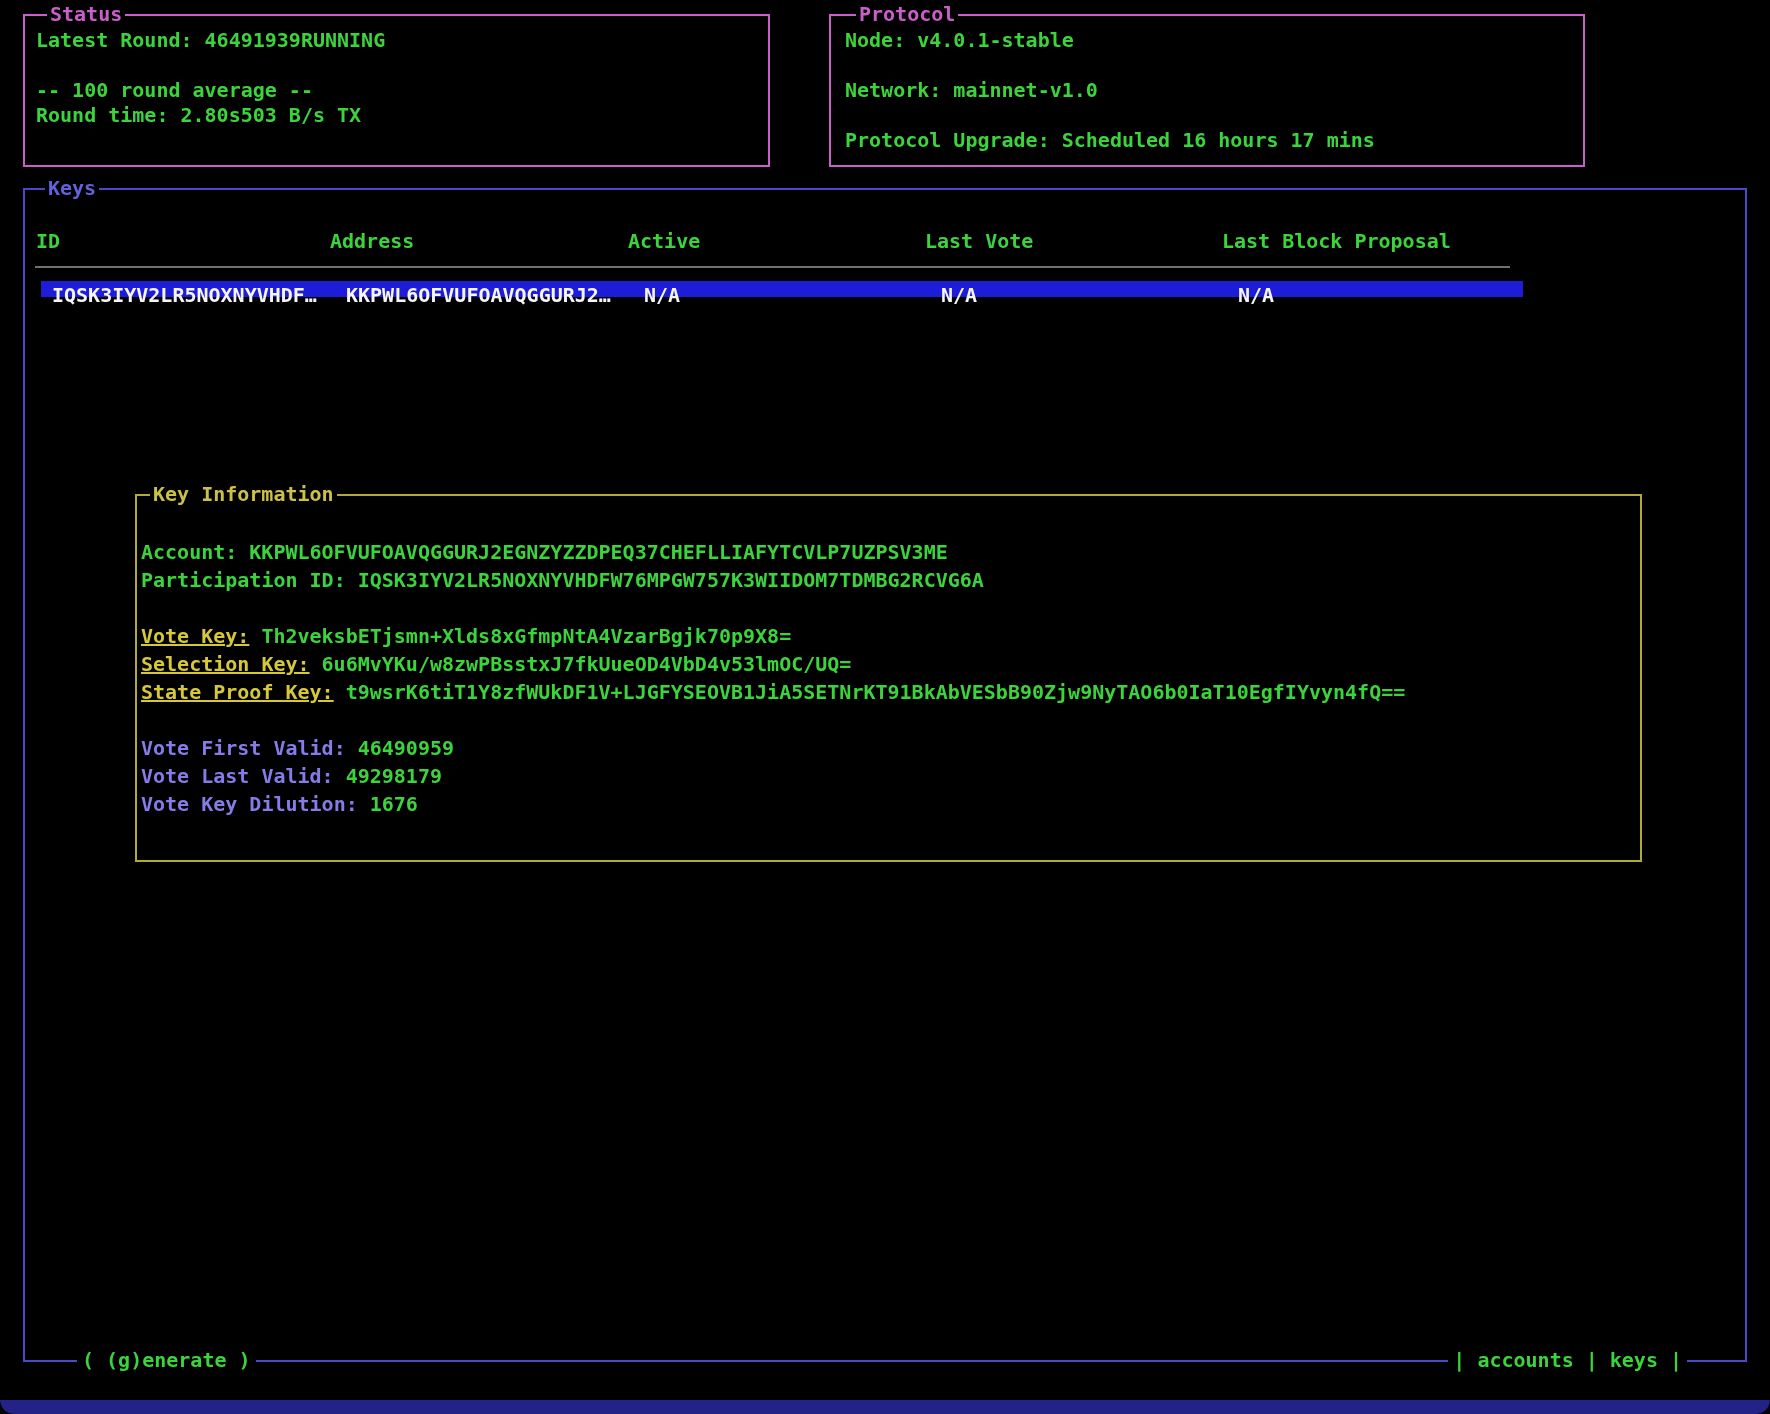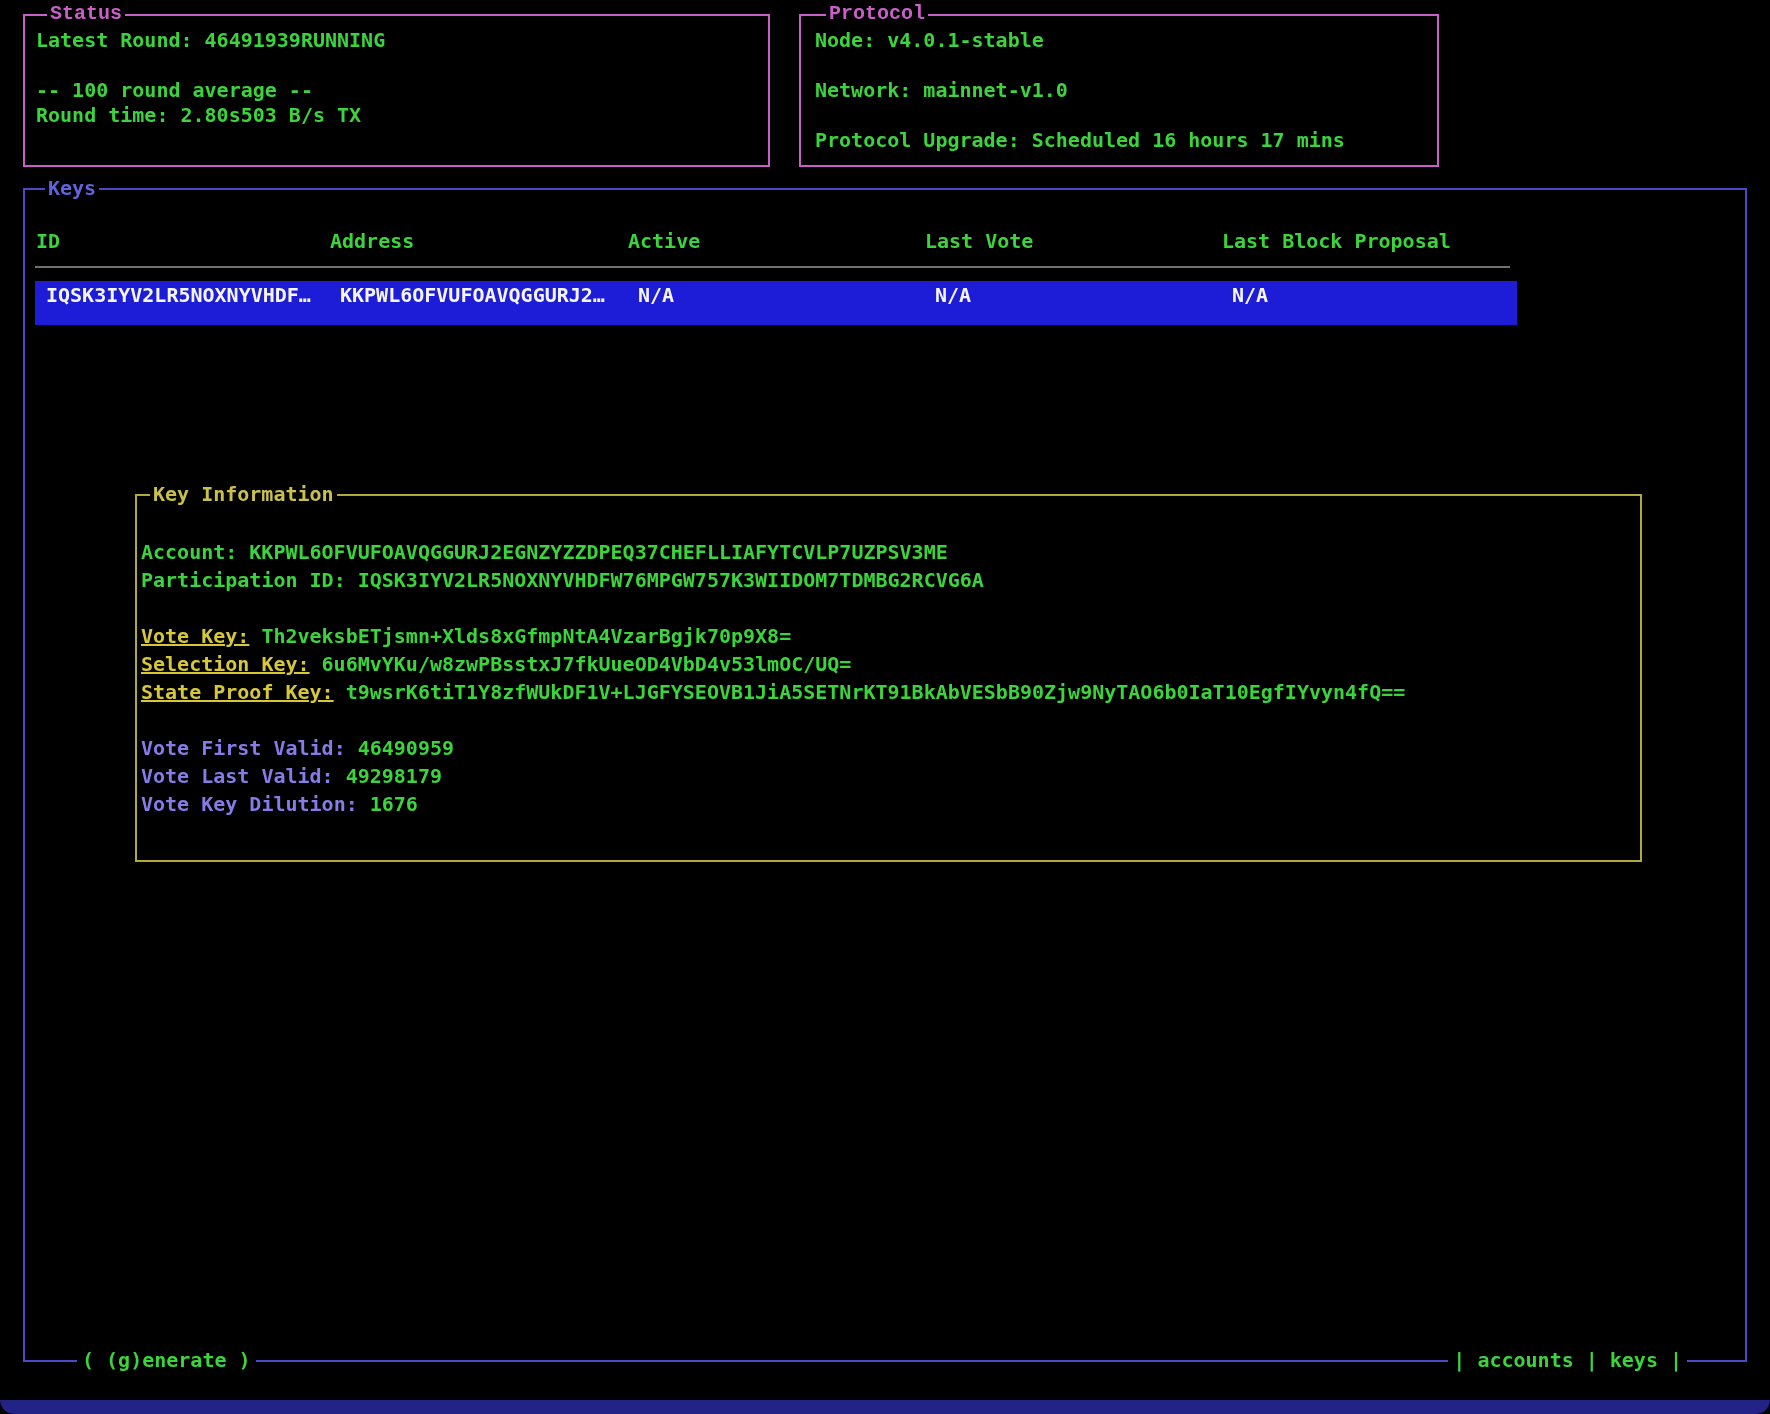--- a/index.html
+++ b/index.html
@@ -13,35 +13,35 @@
   .terminal{
     position:relative;width:1770px;height:1414px;background:#000;overflow:hidden;
     border-radius:0 0 14px 14px;
     font-size:20px;font-weight:700;color:var(--c-green);
   }
   .box{position:absolute;border:2px solid;background:#000;}
   .box-title{
     position:absolute;top:-15px;line-height:26px;background:#000;padding:0 3px;white-space:nowrap;
   }
   .status-box{left:23px;top:14px;width:747px;height:153px;border-color:var(--c-magenta);}
-  .protocol-box{left:799px;top:14px;width:640px;height:153px;border-color:var(--c-magenta);}
-  .status-box .box-title,.protocol-box .box-title{color:var(--c-magenta);left:22px;font-family:Liberation Mono, monospace;}
+  .protocol-box{left:829px;top:14px;width:756px;height:153px;border-color:var(--c-magenta);}
+  .status-box .box-title,.protocol-box .box-title{color:var(--c-magenta);left:22px;}
   .protocol-box .box-title{left:25px;}
   .pad-status{padding:12px 15px 0 11px;}
   .pad-protocol{padding:12px 15px 0 14px;}
   .row{line-height:25px;height:25px;white-space:nowrap;}
   .spread{display:flex;justify-content:flex-start;}
 
   .keys-box{left:23px;top:188px;width:1724px;height:1174px;border-color:var(--c-blue);}
   .keys-box > .box-title{color:var(--c-blue-title);left:20px;}
   .keys-content{padding-top:38px;}
   .hdr,.trow{display:grid;grid-template-columns:294px 298px 297px 297px 1fr;padding-left:11px;white-space:nowrap;}
   .hdr{line-height:26px;color:var(--c-green);width:1482px;}
   .sep{height:2px;background:var(--c-gray);margin:12px 0 13px 10px;width:1475px;}
-  .trow{height:44px;line-height:28px;background:var(--c-row-bg);color:var(--c-white);width:1482px;margin-left:10px;cursor:default;}
+  .trow{height:16px;line-height:28px;background:var(--c-row-bg);color:var(--c-white);width:1482px;margin-left:16px;cursor:default;}
 
   .keyinfo-box{left:110px;top:304px;width:1507px;height:368px;border-color:var(--c-yellow);}
   .keyinfo-box > .box-title{color:var(--c-yellow-title);left:13px;}
   .ki-content{padding:42px 0 0 4px;}
   .ki-row{line-height:28px;height:28px;white-space:nowrap;}
   .lbl{margin-right:12px;}
   .lbl-yellow{color:var(--c-label-yellow);text-decoration:underline;}
   .lbl-purple{color:var(--c-purple);}
   .val-green{color:var(--c-green);}
 

